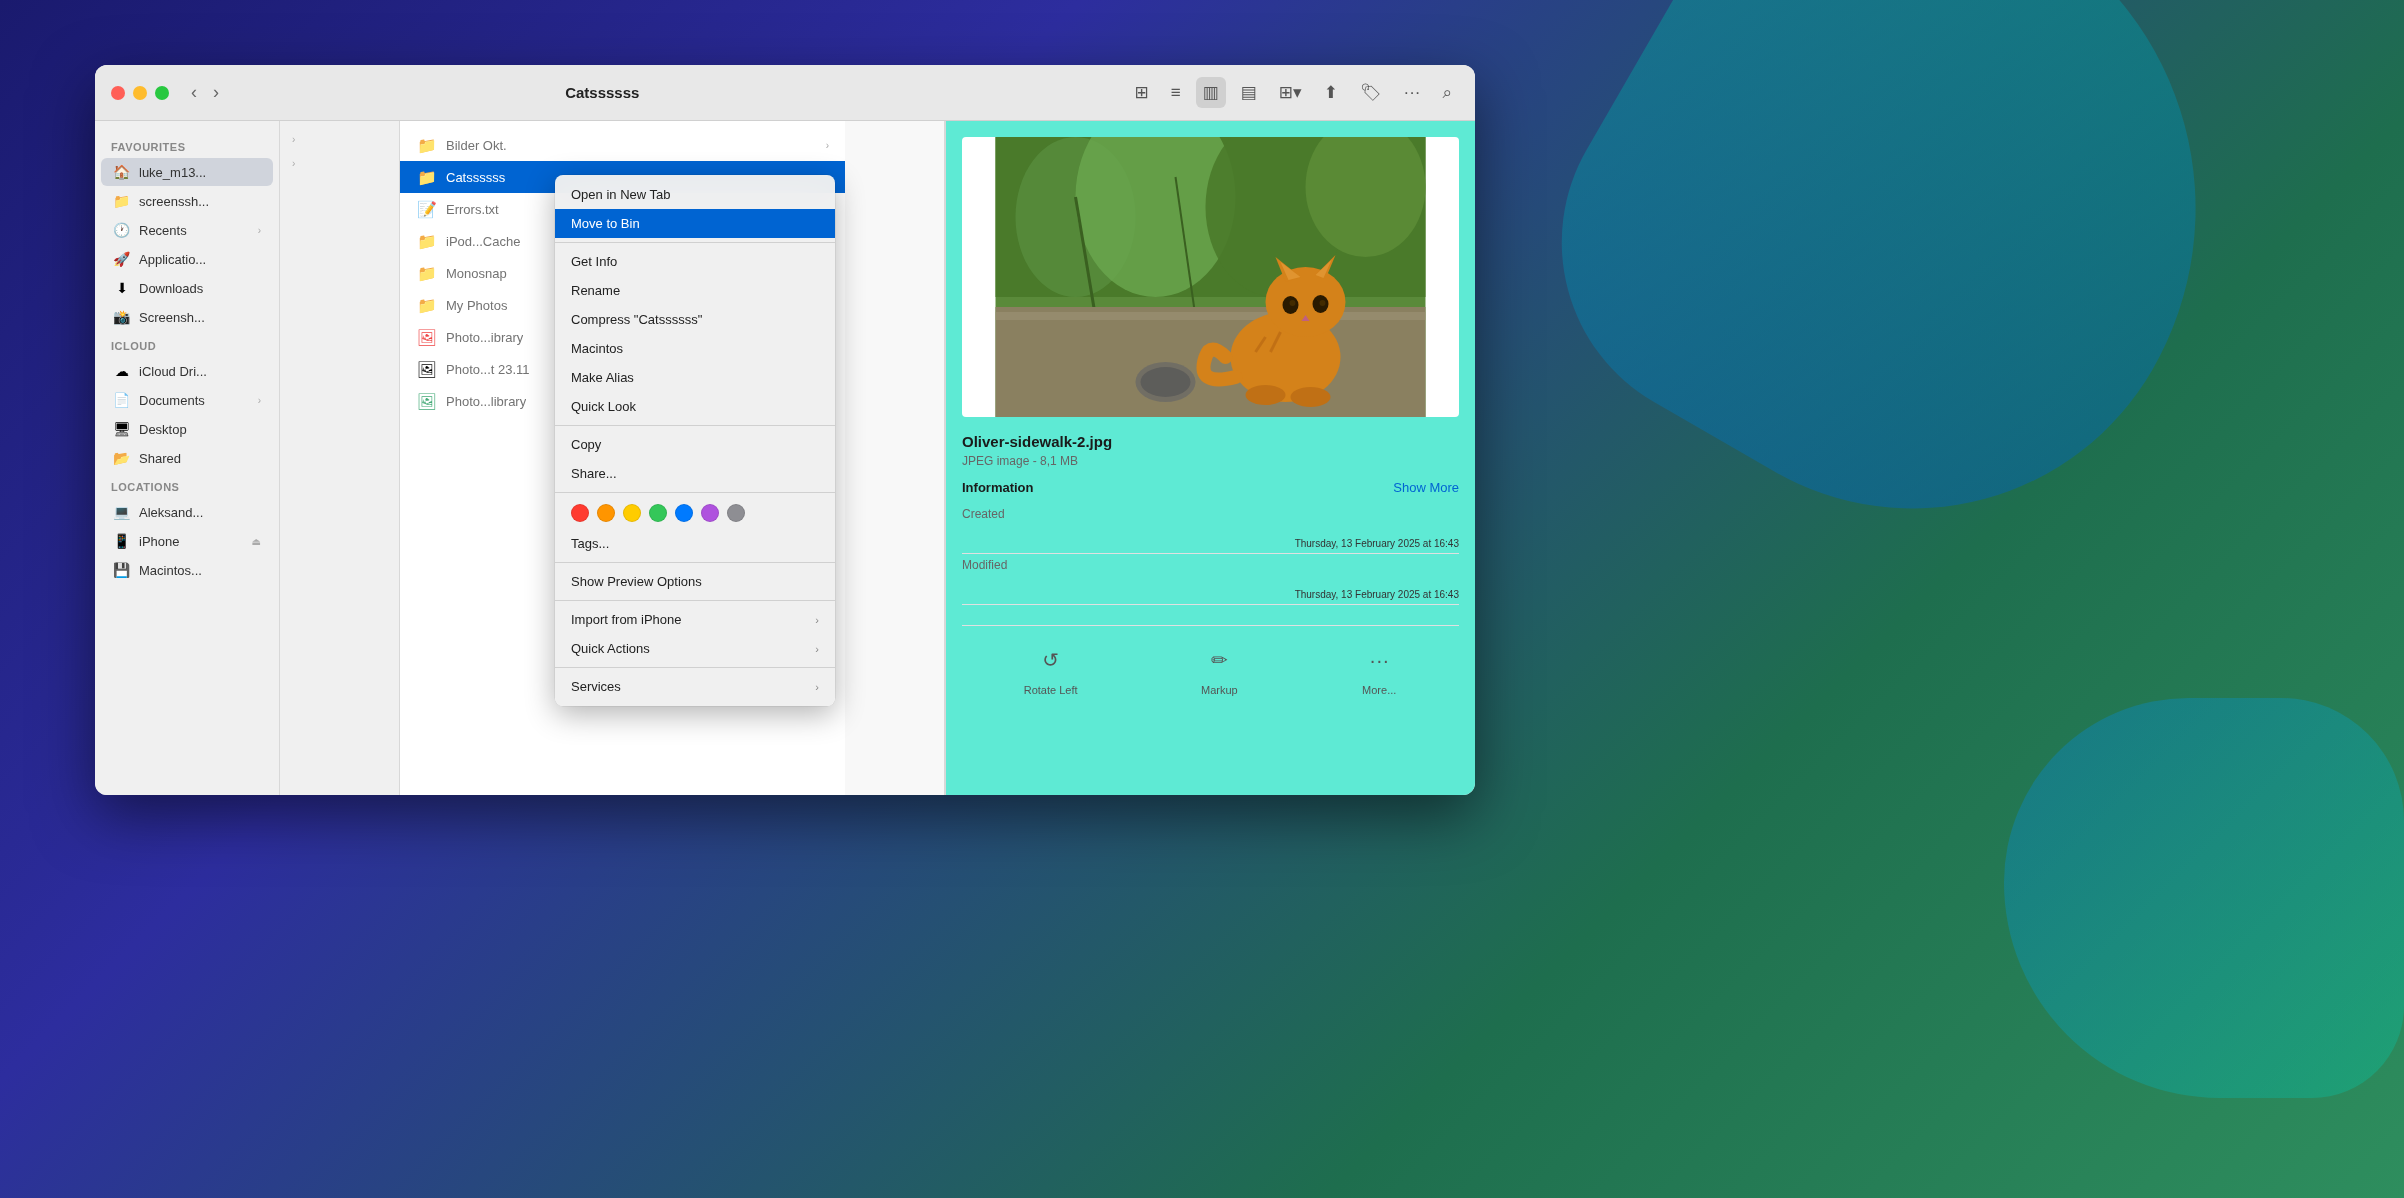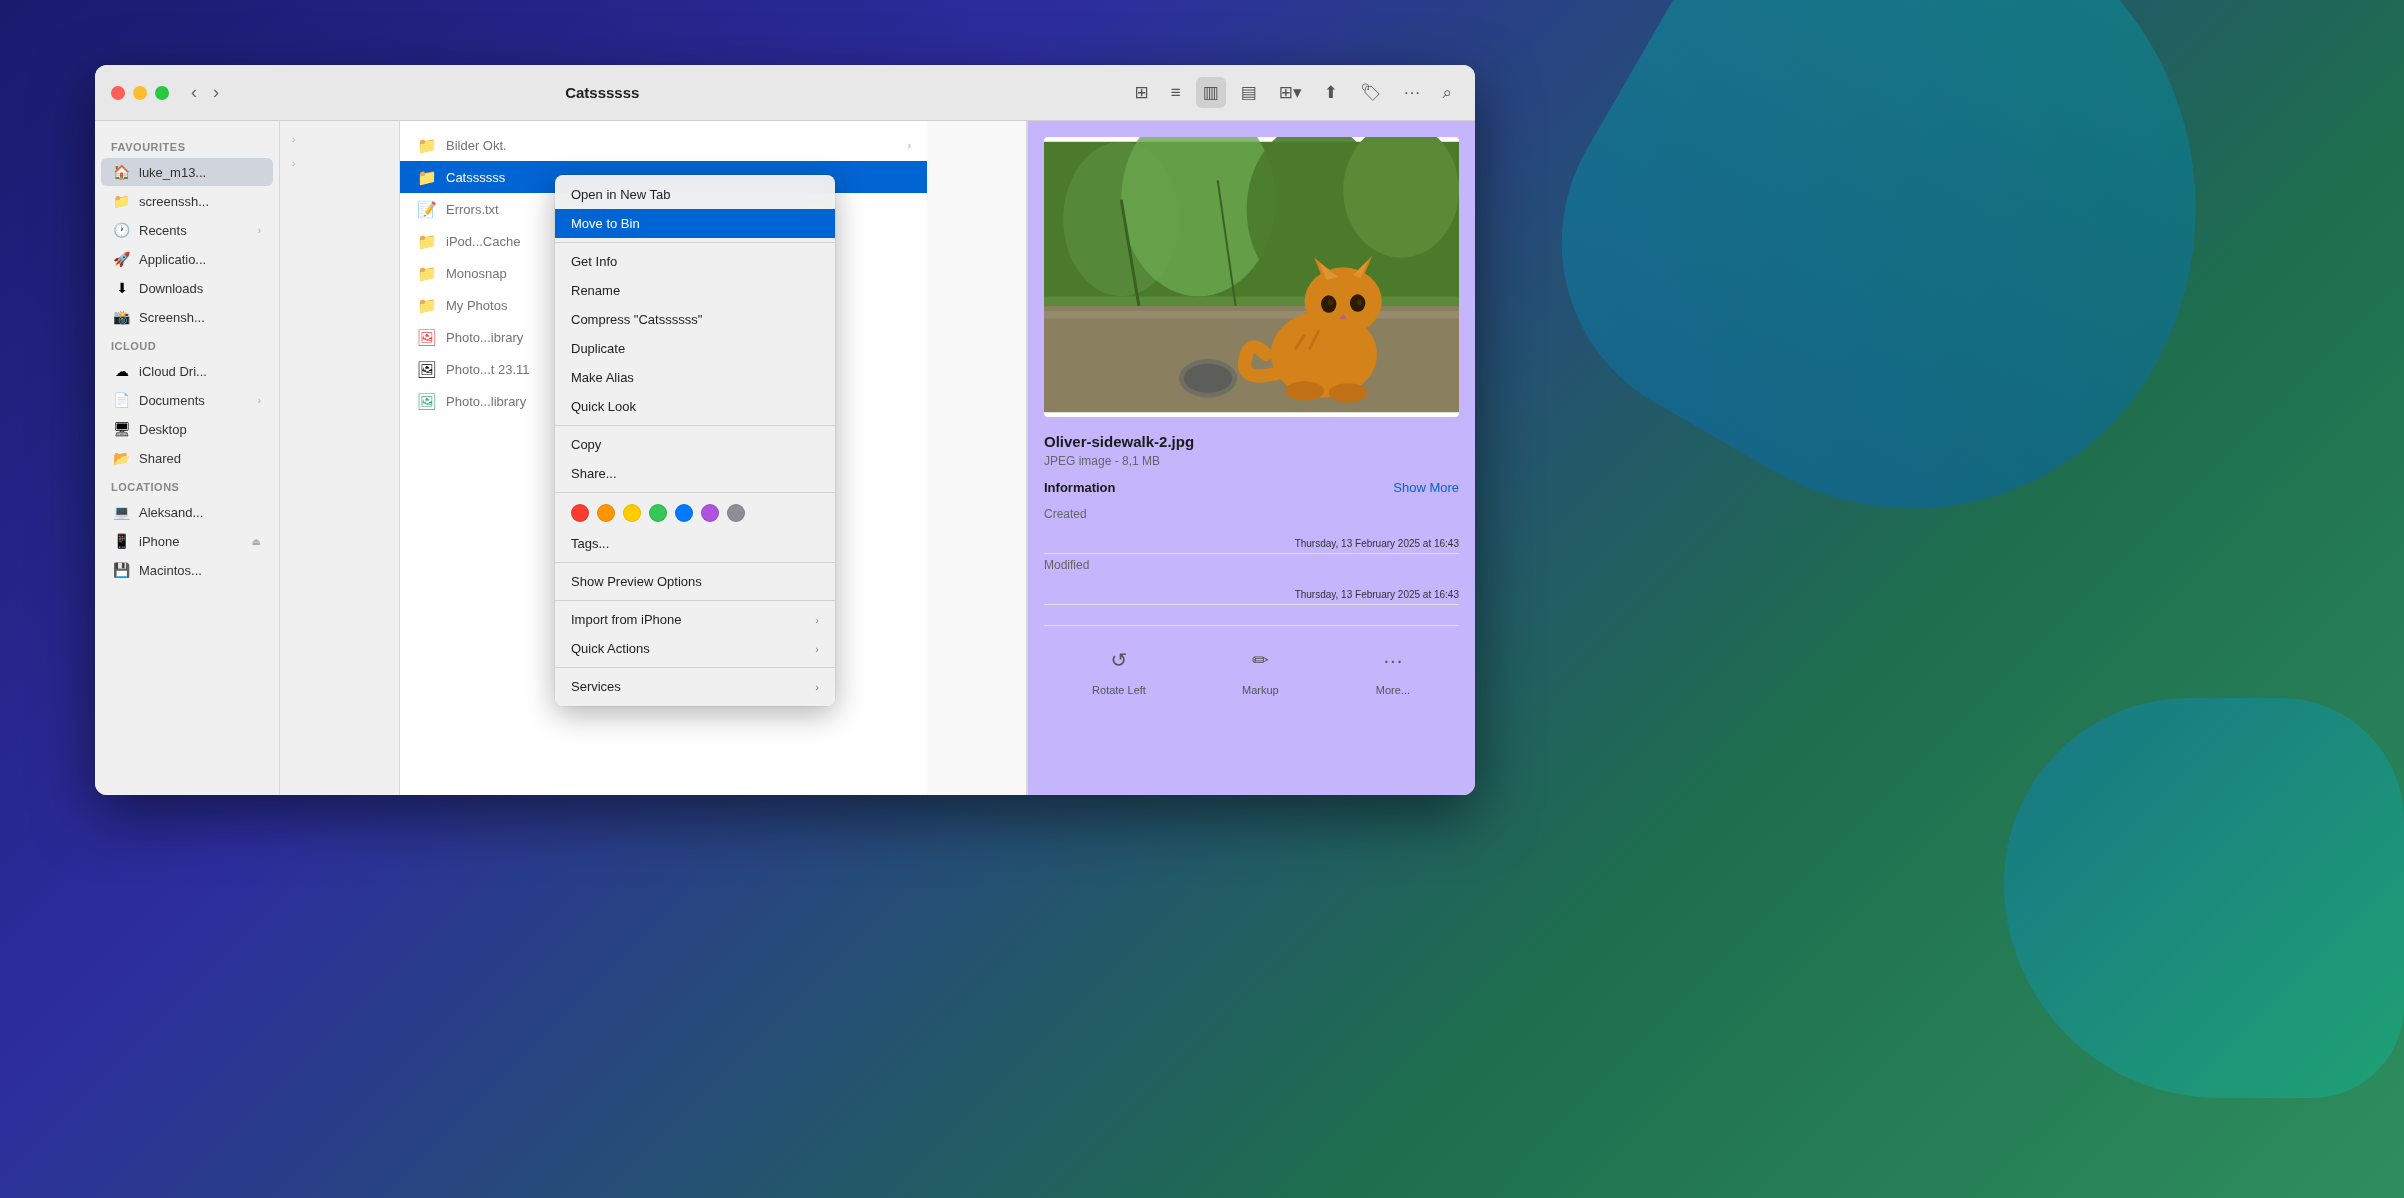--- a/index.html
+++ b/index.html
@@ -216,22 +216,22 @@
     }
 
     .file-chevron {
       margin-left: auto;
       color: #aaa;
       font-size: 10px;
     }
 
     
     .preview-area {
-      width: 448px;
-      background: #c4b5fd;
+      width: 530px;
+      background: #5eead4;
       border-left: 1px solid #d8d8d8;
       padding: 16px;
       display: flex;
       flex-direction: column;
       flex-shrink: 0;
       overflow-y: auto;
     }
 
     .preview-image-container {
       background: white;
@@ -658,21 +658,21 @@
 
   <div class="menu-item">
     <span class="menu-item-label">Rename</span>
   </div>
 
   <div class="menu-item">
     <span class="menu-item-label">Compress "Catssssss"</span>
   </div>
 
   <div class="menu-item">
-    <span class="menu-item-label">Duplicate</span>
+    <span class="menu-item-label">Macintos</span>
   </div>
 
   <div class="menu-item">
     <span class="menu-item-label">Make Alias</span>
   </div>
 
   <div class="menu-item">
     <span class="menu-item-label">Quick Look</span>
   </div>
 

